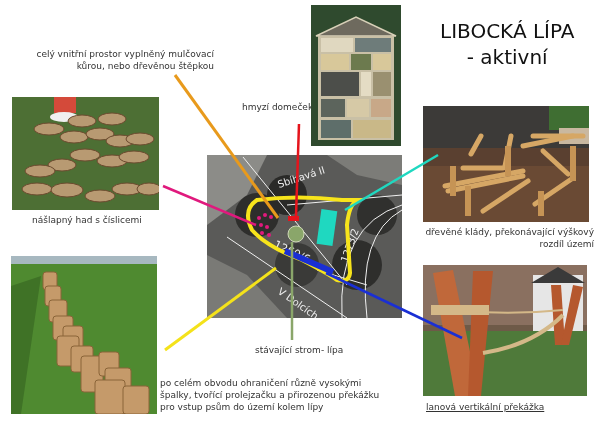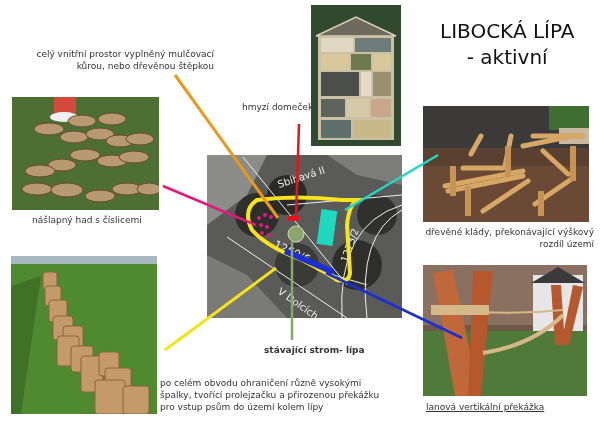--- a/index.html
+++ b/index.html
@@ -15,21 +15,21 @@
 
 <div class="title">
   <div>LIBOCKÁ LÍPA</div>
   <div>- aktivní</div>
 </div>
 
 <div class="caption" style="left:14px;top:48px;width:200px;text-align:right;">celý vnitřní prostor vyplněný mulčovací kůrou, nebo dřevěnou štěpkou</div>
 <div class="caption" style="left:242px;top:101px;">hmyzí domeček</div>
 <div class="caption" style="left:12px;top:214px;padding-left:20px;">nášlapný had s číslicemi</div>
 <div class="caption" style="left:424px;top:226px;width:170px;text-align:right;">dřevěné klády, překonávající výškový rozdíl území</div>
-<div class="caption" style="left:264px;top:344px;font-weight:bold;">stávající strom-  lípa</div>
+<div class="caption" style="left:255px;top:344px;">stávající strom-  lípa</div>
 <div class="caption" style="left:160px;top:377px;width:230px;">po celém obvodu ohraničení různě vysokými špalky, tvořící prolejzačku a přirozenou překážku pro vstup psům do území kolem lípy</div>
 <div class="caption" style="left:426px;top:401px;text-decoration:underline;">lanová vertikální překážka</div>
 
 <div class="photo" style="left:311px;top:5px;width:90px;height:141px;background:#2e4a2c;">
   <svg width="90" height="141" viewBox="0 0 90 141">
     <rect width="90" height="141" fill="#2f4a2e"></rect>
     <polygon points="5,31 45,12 85,31" fill="#6e6a5e" stroke="#d8d0b8" stroke-width="1.5"></polygon>
     <rect x="7" y="31" width="76" height="104" fill="#c9c0a6"></rect>
     <rect x="10" y="33" width="32" height="14" fill="#e0d8c0"></rect>
     <rect x="44" y="33" width="36" height="14" fill="#6e7c7a"></rect>

